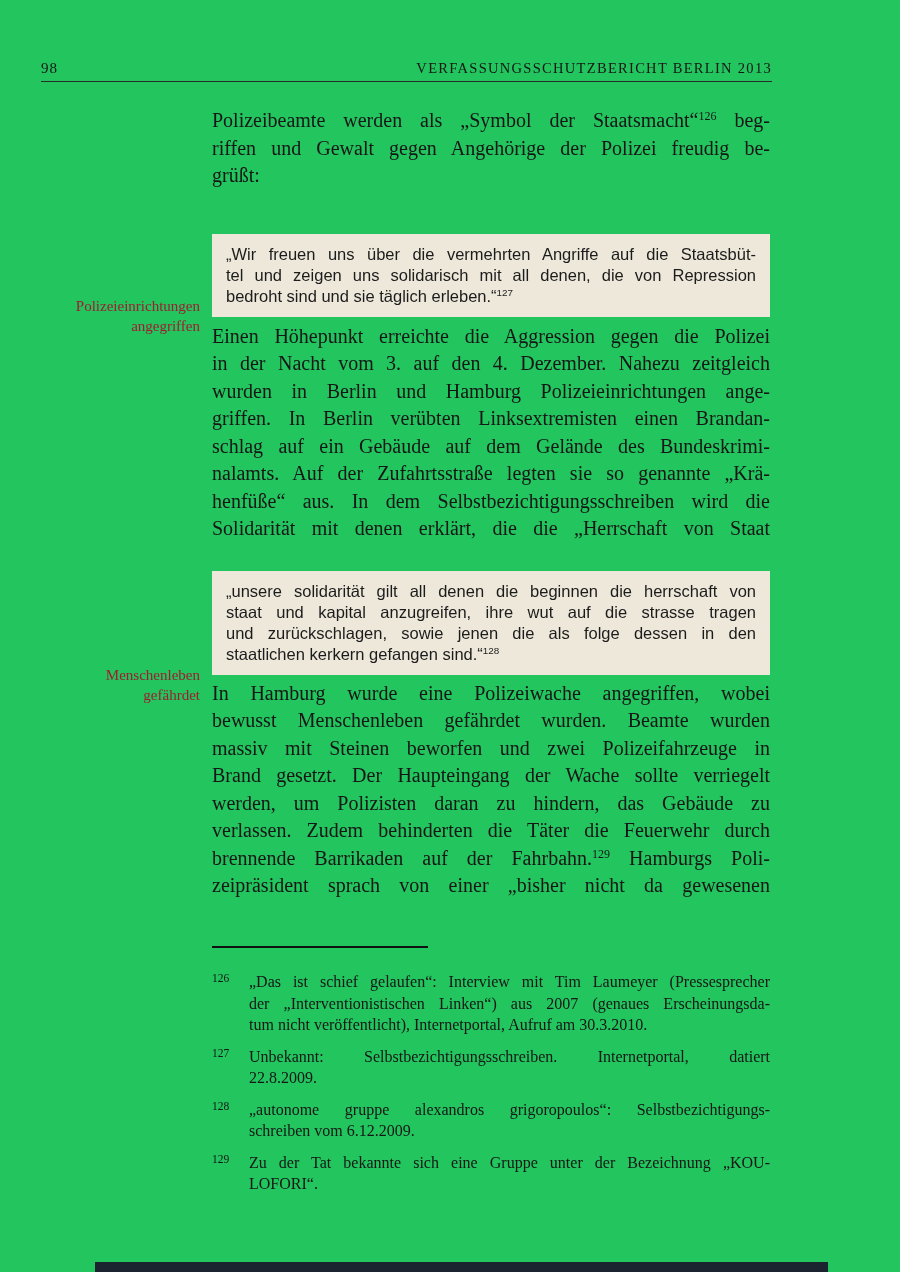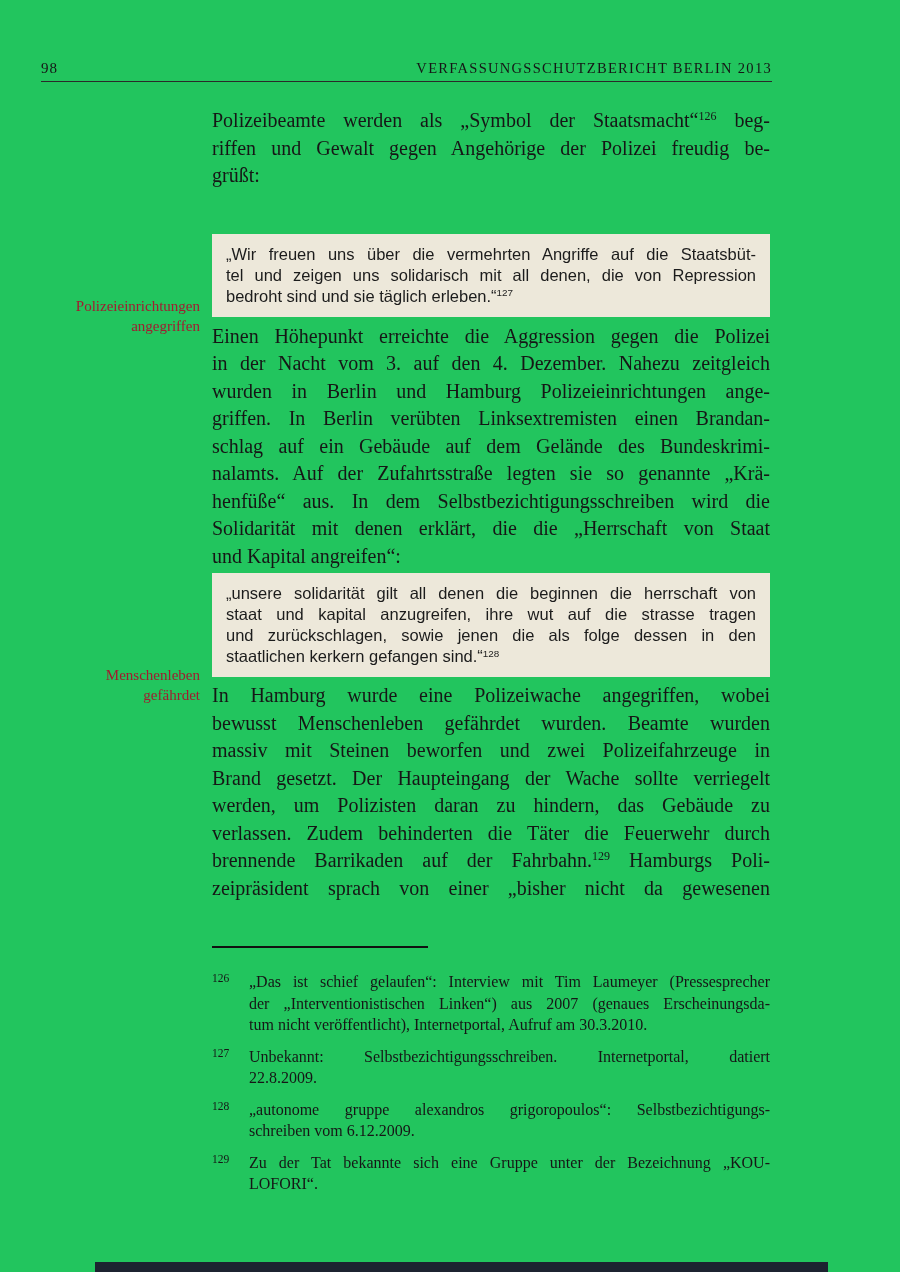--- a/index.html
+++ b/index.html
@@ -22,21 +22,21 @@
   .line.last { text-align-last:left; }
   sup.fnref { font-size:60%; vertical-align:baseline; position:relative; top:-0.55em; line-height:0; }
   .quote {
     background:var(--quote-bg, #ede8da);
     font-family:"Liberation Sans", sans-serif;
     font-size:16.5px; line-height:21px;
     padding:10px 14px; color:#1c1c1c;
   }
   .block-para-0 { }
   .block-quote-1 { margin-bottom:6px;margin-top:44px; }
-  .block-para-2 { margin-bottom:3px; }
+  .block-para-2 { margin-bottom:28px; }
   .block-quote-3 { margin-bottom:5px; }
   
   .margin-note {
     position:absolute; left:30px; width:170px; text-align:right;
     color:var(--margin-note, #a11c30); font-size:15px; line-height:19.5px;
   }
   
   .footnotes { position:absolute; left:212px; top:946px; width:558px; }
   .fn-rule { width:216px; border-top:2px solid #111; margin-bottom:23px; }
   .footnote { position:relative; padding-left:37px; margin-bottom:10px;
@@ -69,21 +69,20 @@
       </div>
       <div class="para block-para-2">
         <div class="line">Einen Höhepunkt erreichte die Aggression gegen die Polizei</div>
         <div class="line">in der Nacht vom 3. auf den 4. Dezember. Nahezu zeitgleich</div>
         <div class="line">wurden in Berlin und Hamburg Polizeieinrichtungen ange-</div>
         <div class="line">griffen. In Berlin verübten Linksextremisten einen Brandan-</div>
         <div class="line">schlag auf ein Gebäude auf dem Gelände des Bundeskrimi-</div>
         <div class="line">nalamts. Auf der Zufahrtsstraße legten sie so genannte „Krä-</div>
         <div class="line">henfüße“ aus. In dem Selbstbezichtigungsschreiben wird die</div>
         <div class="line">Solidarität mit denen erklärt, die die „Herrschaft von Staat</div>
-        <div class="line last">und Kapital angreifen“:</div>
       </div>
       <div class="quote block-quote-3">
         <div class="line">„unsere solidarität gilt all denen die beginnen die herrschaft von</div>
         <div class="line">staat und kapital anzugreifen, ihre wut auf die strasse tragen</div>
         <div class="line">und zurückschlagen, sowie jenen die als folge dessen in den</div>
         <div class="line last">staatlichen kerkern gefangen sind.“<sup class="fnref">128</sup></div>
       </div>
       <div class="para block-para-4">
         <div class="line">In Hamburg wurde eine Polizeiwache angegriffen, wobei</div>
         <div class="line">bewusst Menschenleben gefährdet wurden. Beamte wurden</div>

